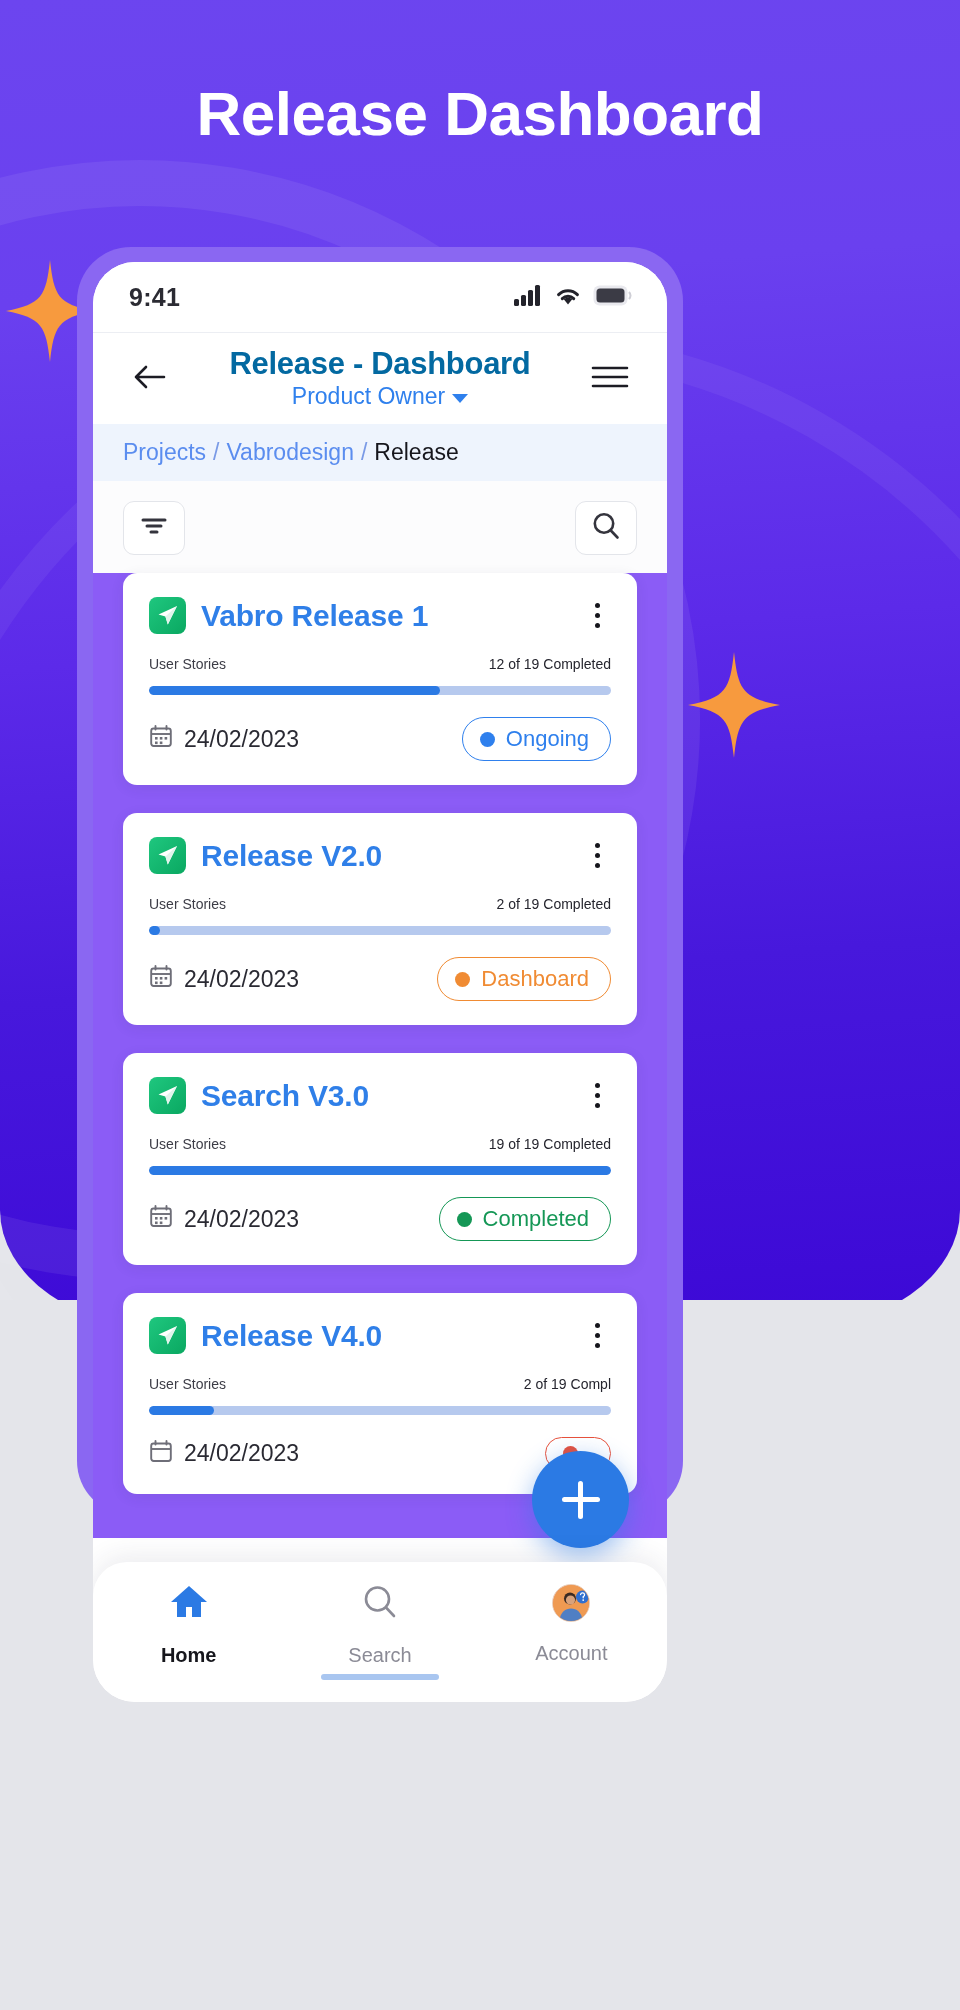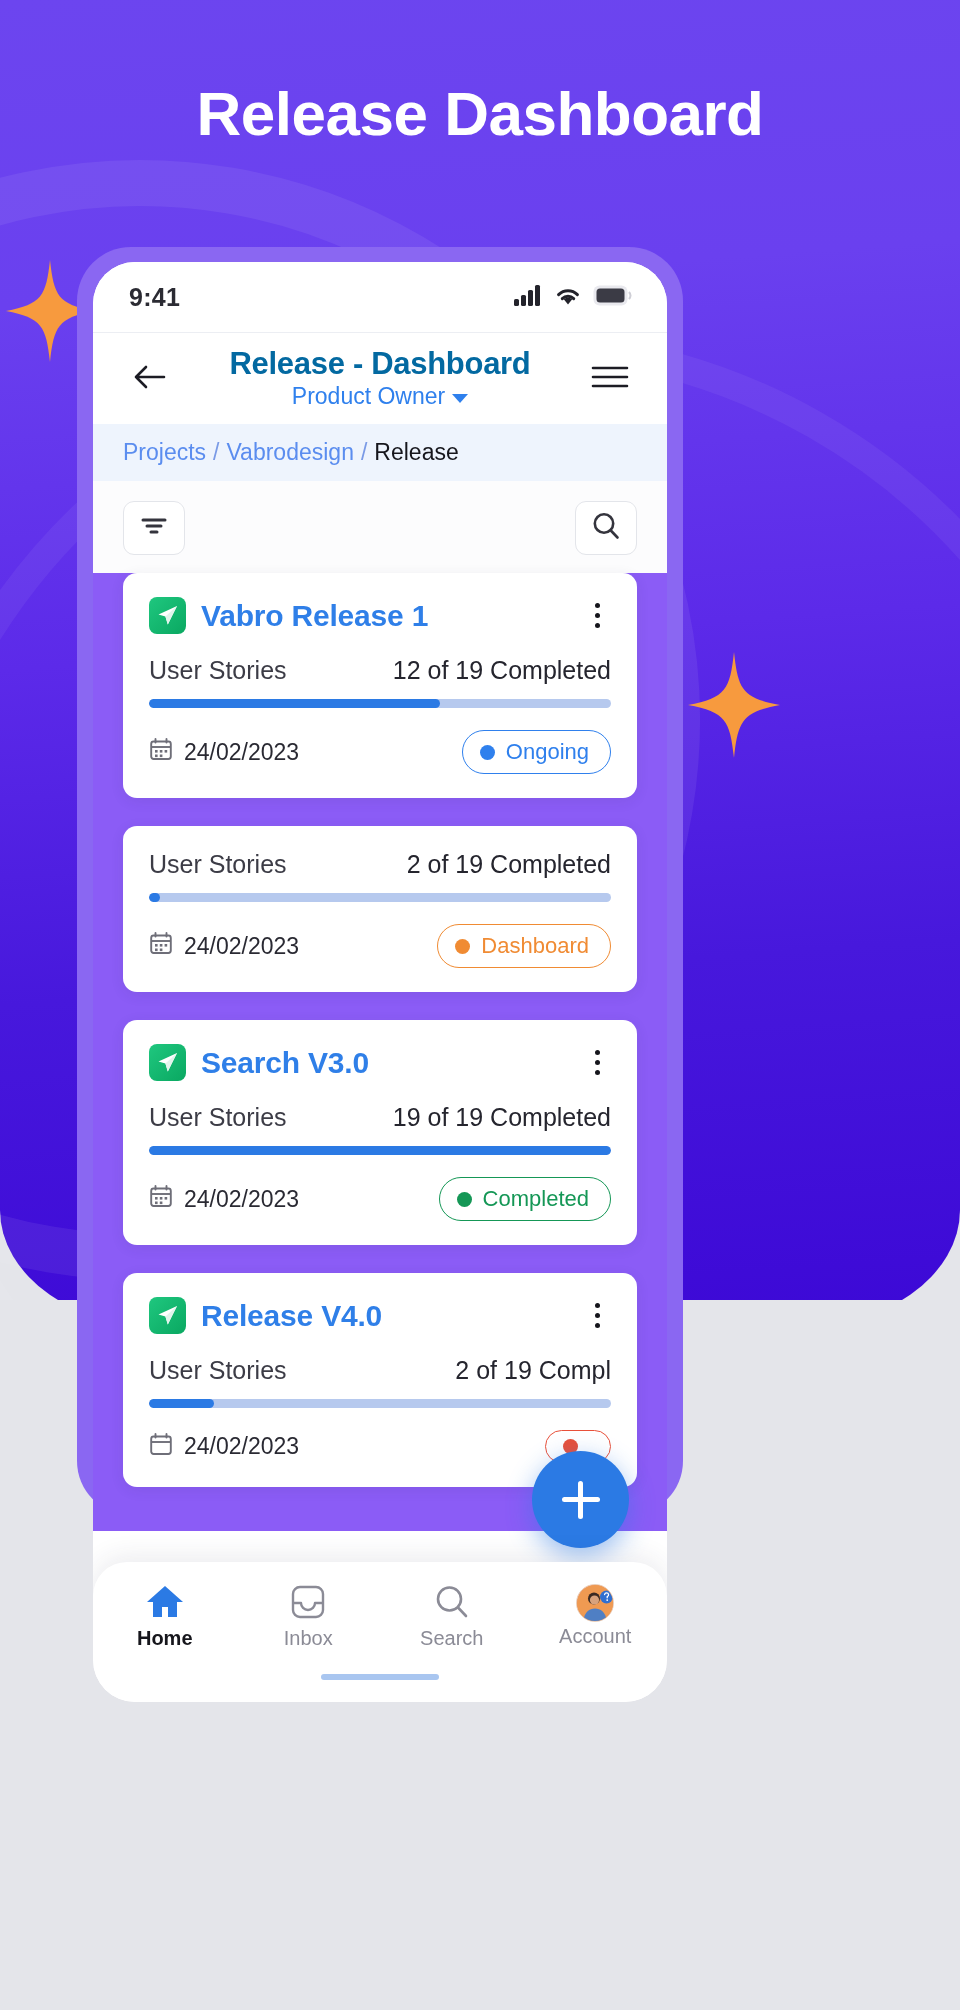--- a/index.html
+++ b/index.html
@@ -108,21 +108,21 @@
   .card-top { display:flex; align-items:center; margin-bottom:22px; }
   .plane-badge {
     width:37px; height:37px; border-radius:8px;
     background:linear-gradient(135deg,#1fc77f,#0aa861);
     display:flex; align-items:center; justify-content:center; flex:0 0 auto;
   }
   .card-title { font-size:30px; font-weight:bold; color:#2f7fe8; margin-left:15px; flex:1; letter-spacing:-.2px; }
   .kebab { width:28px; display:flex; flex-direction:column; align-items:center; gap:5px; cursor:pointer; padding:4px 0; }
   .kebab i { width:5px; height:5px; border-radius:50%; background:#16161c; display:block; }
 
-  .card-meta { display:flex; justify-content:space-between; align-items:baseline; font-size:25px; color:#3c3c46; margin-bottom:14px;text-align:center; }
+  .card-meta { display:flex; justify-content:space-between; align-items:baseline; font-size:14px; color:#3c3c46; margin-bottom:14px;text-align:center; }
   .meta-right { color:#25252e; }
 
   .bar-track { height:9px; border-radius:6px; background:#b6c9ee; overflow:hidden; }
   .bar-fill { height:100%; border-radius:6px; background:#2b7ae4; }
 
   .card-bottom { display:flex; justify-content:space-between; align-items:center; margin-top:22px;text-align:right; }
   .date-wrap { display:flex; align-items:center; gap:11px; font-size:23px; color:#2a2a33; }
 
   .badge {
     display:inline-flex; align-items:center; gap:11px;
@@ -141,21 +141,21 @@
   .fab::before { width:38px; height:5px; }
   .fab::after { width:5px; height:38px; }
 
   
   .bottom-nav {
     position:absolute; left:0; bottom:0; width:574px; height:140px;
     background:#ffffff; border-top-left-radius:34px; border-top-right-radius:34px;
     box-shadow:0 -6px 26px rgba(40,44,80,.09);
     display:flex; align-items:flex-start; padding-top:22px; z-index:7;
   }
-  .nav-item { flex:1; display:flex; flex-direction:column; align-items:center; gap:3px; cursor:pointer; }
+  .nav-item { flex:1; display:flex; flex-direction:column; align-items:center; gap:20px; cursor:pointer; }
   .nav-label { font-size:20px; color:#8b8b96; }
   .nav-item.active .nav-label { color:#16161c; font-weight:bold; }
   .home-indicator {
     position:absolute; left:50%; transform:translateX(-50%); bottom:22px;
     width:118px; height:6px; border-radius:4px; background:#a9c6f0;
   }
   .avatar {
     width:38px; height:38px; border-radius:50%; overflow:hidden;
     background:radial-gradient(circle at 50% 38%, #f3b07a, #e8834d);
     position:relative; border:1px solid #e9cdb8;
@@ -307,20 +307,34 @@
           <span>24/02/2023</span>
         </div>
         <div class="badge" style="border-color:#2f80ed; color:#2f80ed;">
           <span class="dot" style="background:#2f80ed"></span>
           <span>Ongoing</span>
         </div>
       </div>
     </div>
 
     <div class="rel-card">
+      <div class="card-top">
+        <div class="plane-badge">
+          <svg width="23" height="23" viewBox="0 0 23 23">
+            <path d="M21 2 L2.5 10.4 L9.4 12.6 L11.8 20.5 Z" fill="#ffffff"></path>
+            <path d="M21 2 L9.4 12.6 L11.8 20.5 Z" fill="#e2f4ec"></path>
+          </svg>
+        </div>
+        <div class="card-title">Release V2.0</div>
+        <div class="kebab">
+            <i></i>
+            <i></i>
+            <i></i>
+          </div>
+      </div>
       <div class="card-meta">
         <span>User Stories</span>
         <span class="meta-right">2 of 19 Completed</span>
       </div>
       <div class="bar-track">
         <div class="bar-fill" style="width:2.4%"></div>
       </div>
       <div class="card-bottom">
         <div class="date-wrap">
           <span>
@@ -439,29 +453,20 @@
 
     <div class="nav-item active">
       <span>
         <svg width="40" height="36" viewBox="0 0 40 36">
           <path d="M20 2 L38 18 H32 V33 H23 V23 H17 V33 H8 V18 H2 Z" fill="#2b7ae4"></path>
         </svg>
       </span>
       <span class="nav-label">Home</span>
     </div>
 
-    <div class="nav-item">
-      <span>
-        <svg width="36" height="36" viewBox="0 0 36 36">
-          <rect x="3" y="3" width="30" height="30" rx="7" stroke="#8b8b96" stroke-width="2.4" fill="none"></rect>
-          <path d="M3 19 H11 a7 7 0 0 0 14 0 H33" stroke="#8b8b96" stroke-width="2.4" fill="none" stroke-linejoin="round"></path>
-        </svg>
-      </span>
-      <span class="nav-label">Inbox</span>
-    </div>
 
     <div class="nav-item">
       <span>
         <svg width="36" height="36" viewBox="0 0 36 36">
           <circle cx="15.5" cy="15" r="11.5" stroke="#8b8b96" stroke-width="2.6" fill="none"></circle>
           <path d="M24 23.5 L32 32" stroke="#8b8b96" stroke-width="2.6" stroke-linecap="round"></path>
         </svg>
       </span>
       <span class="nav-label">Search</span>
     </div>

